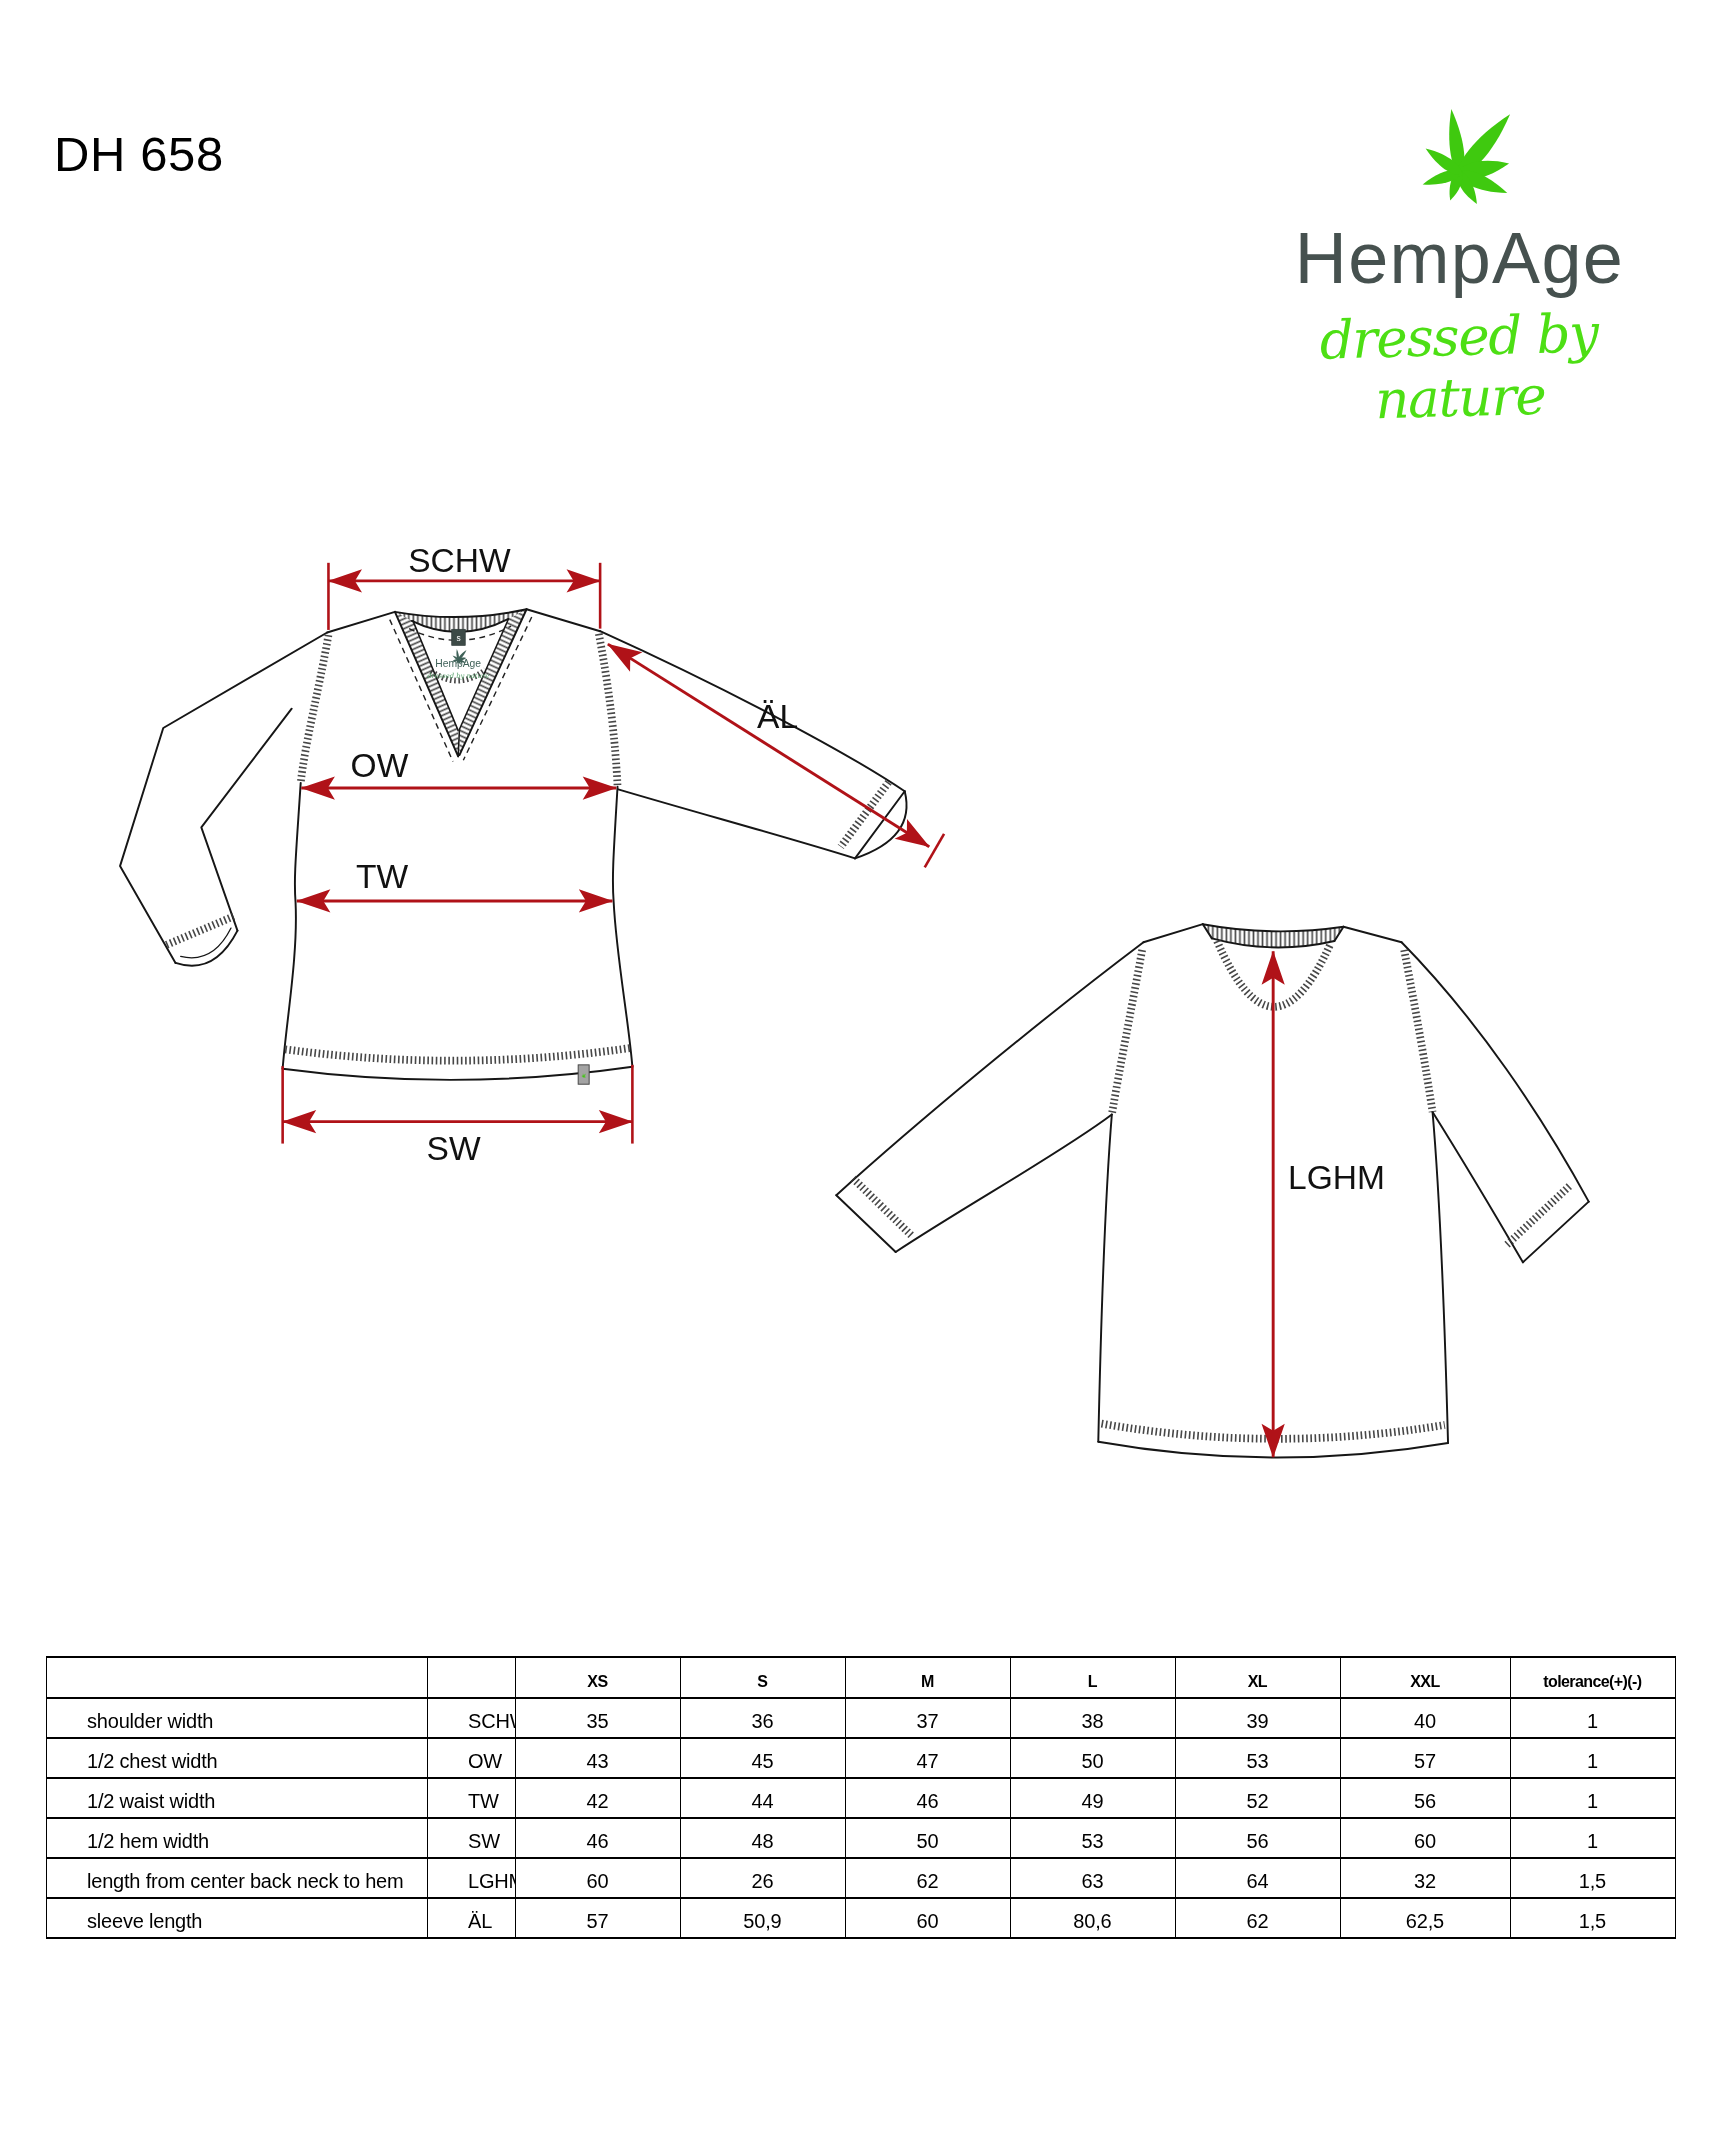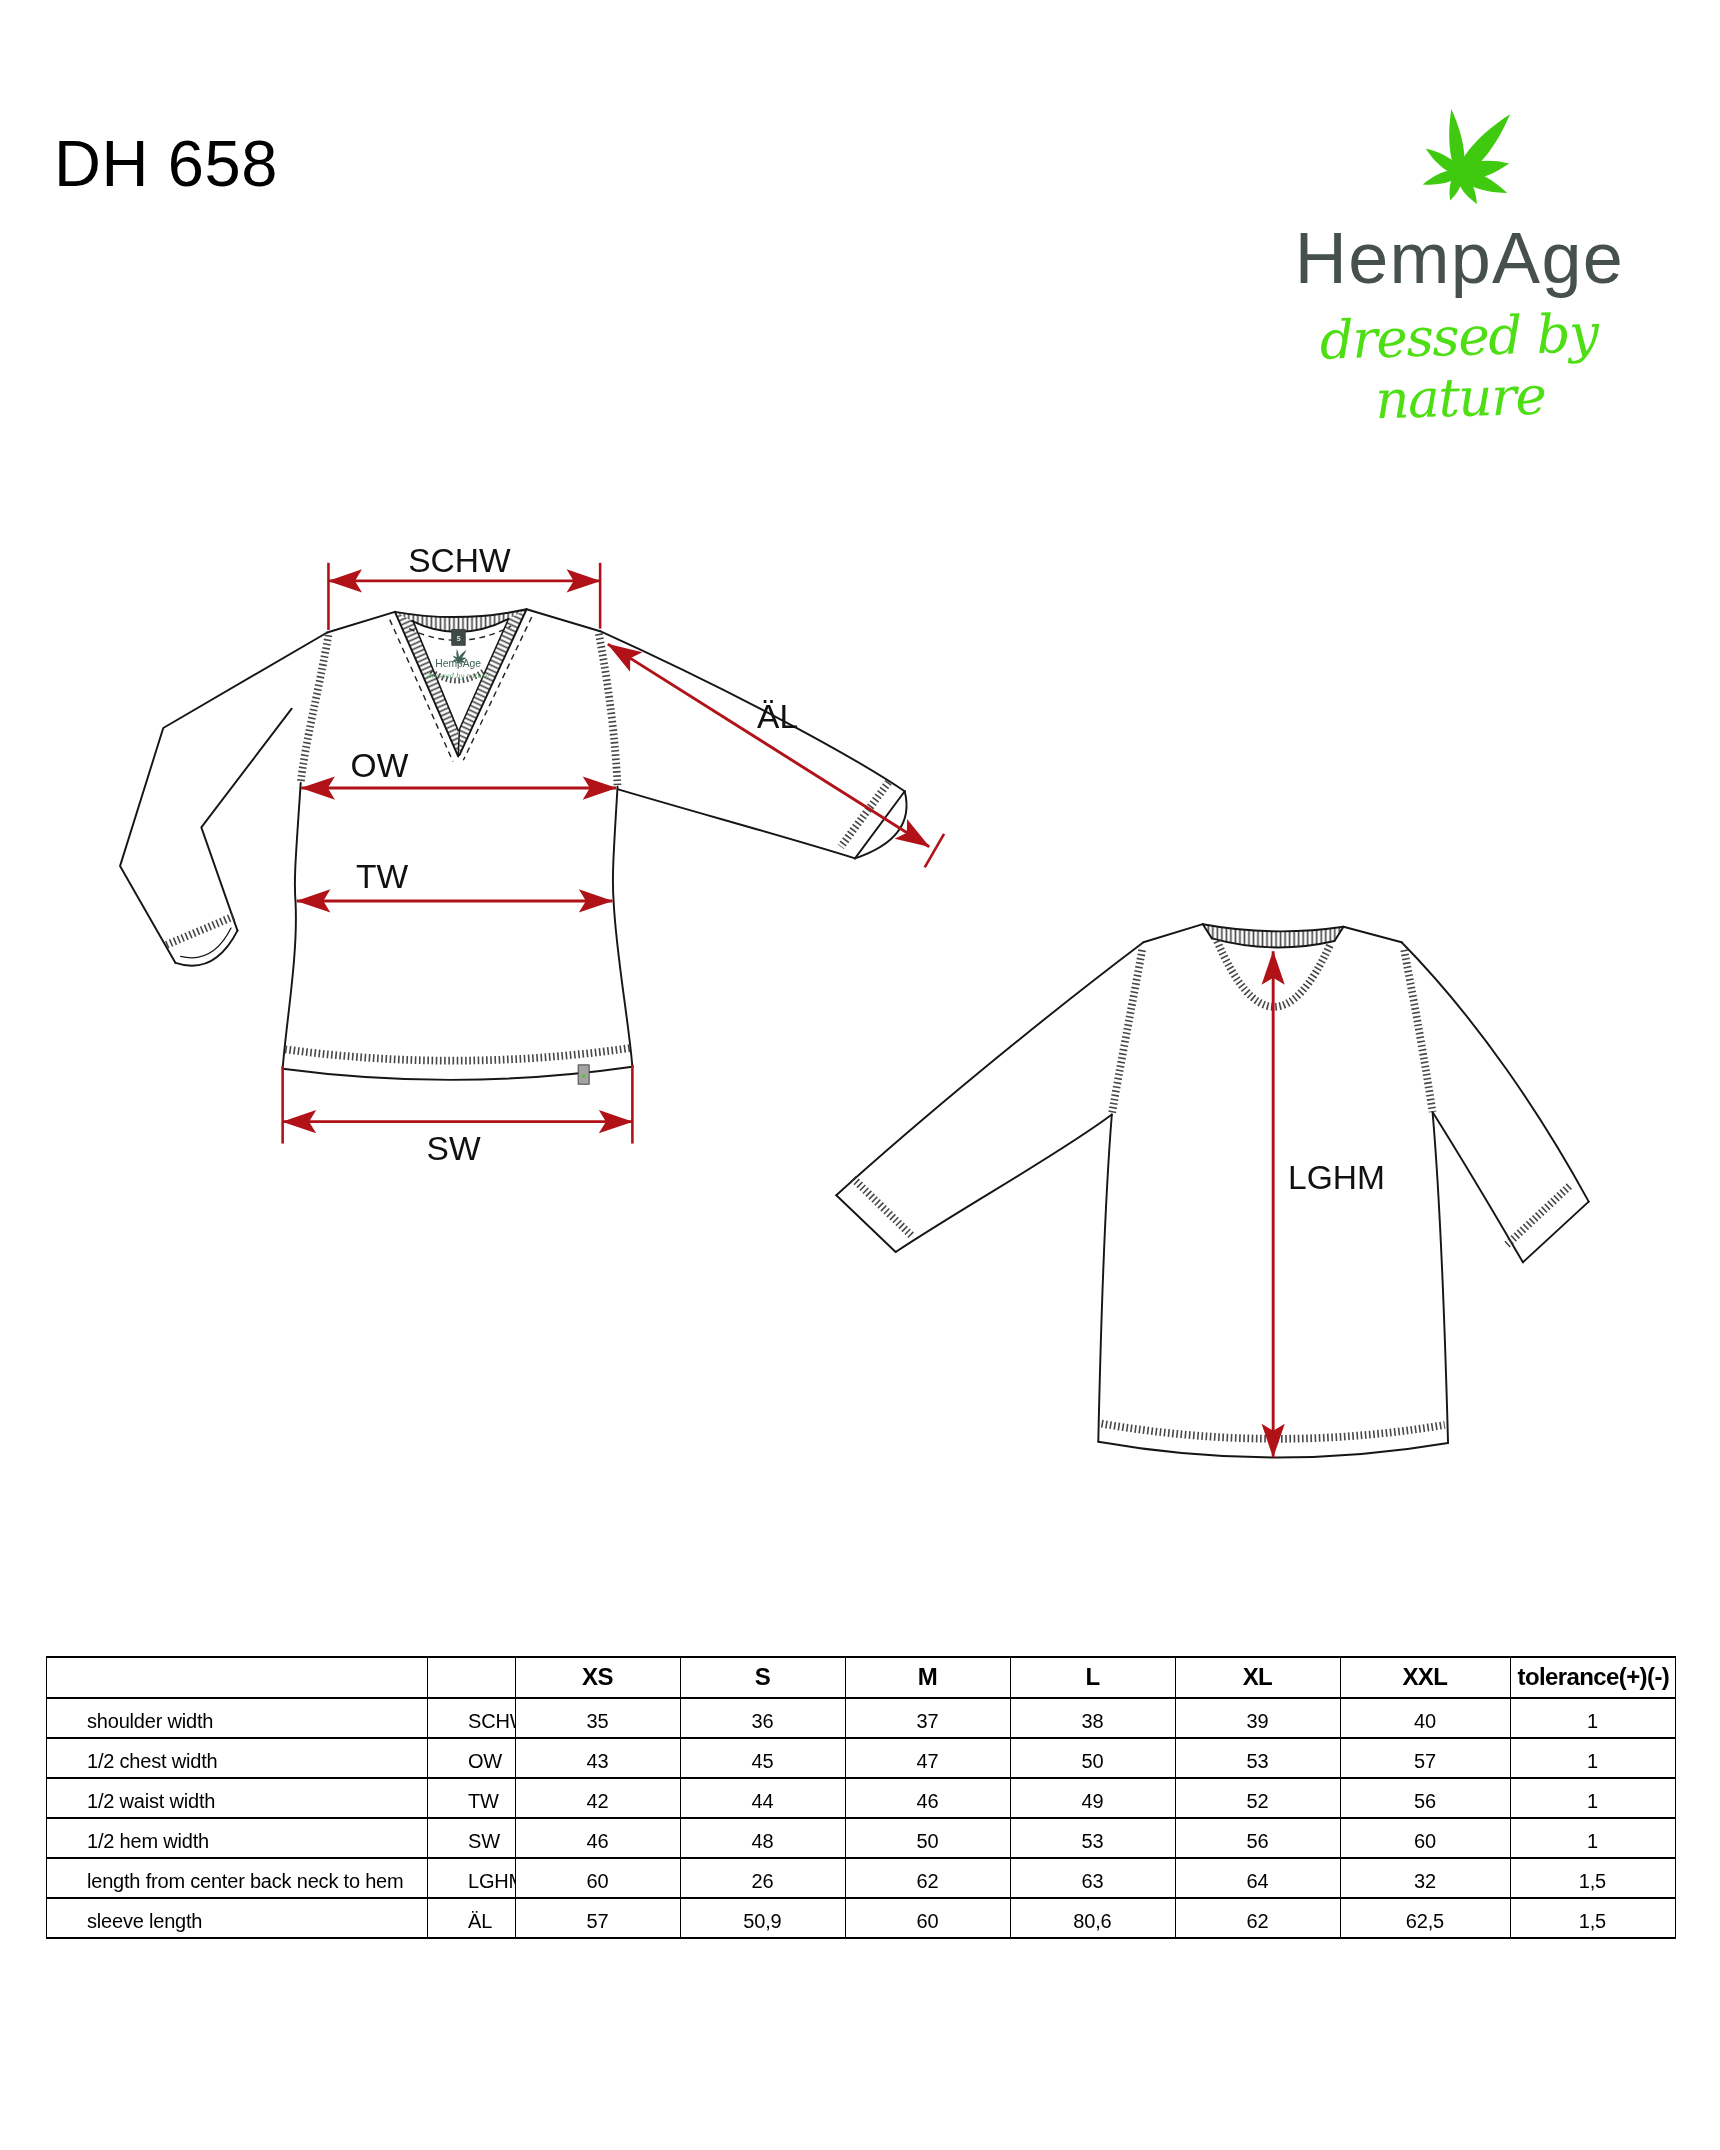--- a/index.html
+++ b/index.html
@@ -5,21 +5,21 @@
   * { margin:0; padding:0; box-sizing:border-box; }
   html,body { background:#fff; }
   .page {
     position:relative; width:1721px; height:2151px; background:#ffffff;
     font-family:"Liberation Sans", sans-serif; overflow:hidden;
   }
   svg.art { position:absolute; left:0; top:0; }
 
   .title {
     position:absolute; left:54px; top:126px;
-    font-size:65px; color:#000; letter-spacing:0.6px;
+    font-size:49px; color:#000; letter-spacing:0.6px;
   }
 
   .brand {
     position:absolute; left:1253px; top:217px; width:413px; text-align:center;
     font-size:72px; color:#46514f; letter-spacing:1.3px;
   }
   .tagline {
     position:absolute; left:1253px; top:306px; width:413px; text-align:center;
     font-size:53px; font-style:italic; font-family:"DejaVu Serif", serif;
     color:#4ddf14; transform:rotate(-1.5deg); letter-spacing:-1.3px;
@@ -29,21 +29,21 @@
     position:absolute; left:46px; top:1656px; width:1626px;
     border-collapse:collapse; table-layout:fixed;
   }
   table.size th, table.size td {
     border:1.9px solid #000; vertical-align:bottom; height:40px;
     font-size:20px; color:#000; white-space:nowrap; overflow:hidden;
     padding:0 7.7px 4.5px 6.5px; letter-spacing:-0.2px;
   }
   table.size tr { border-top:2.6px solid #000; border-bottom:2.6px solid #000; }
   table.size th {
-    height:41px; font-weight:bold; font-size:24px; text-align:center;
+    height:41px; font-weight:bold; font-size:16px; text-align:center;
     padding-bottom:5.8px; letter-spacing:-0.6px;
   }
   table.size td.num { text-align:center; }
   table.size td.lab, table.size td.code { text-align:left;padding-left:40px; }
 </style>
 </head>
 <body>
 
 <div class="page">
 

